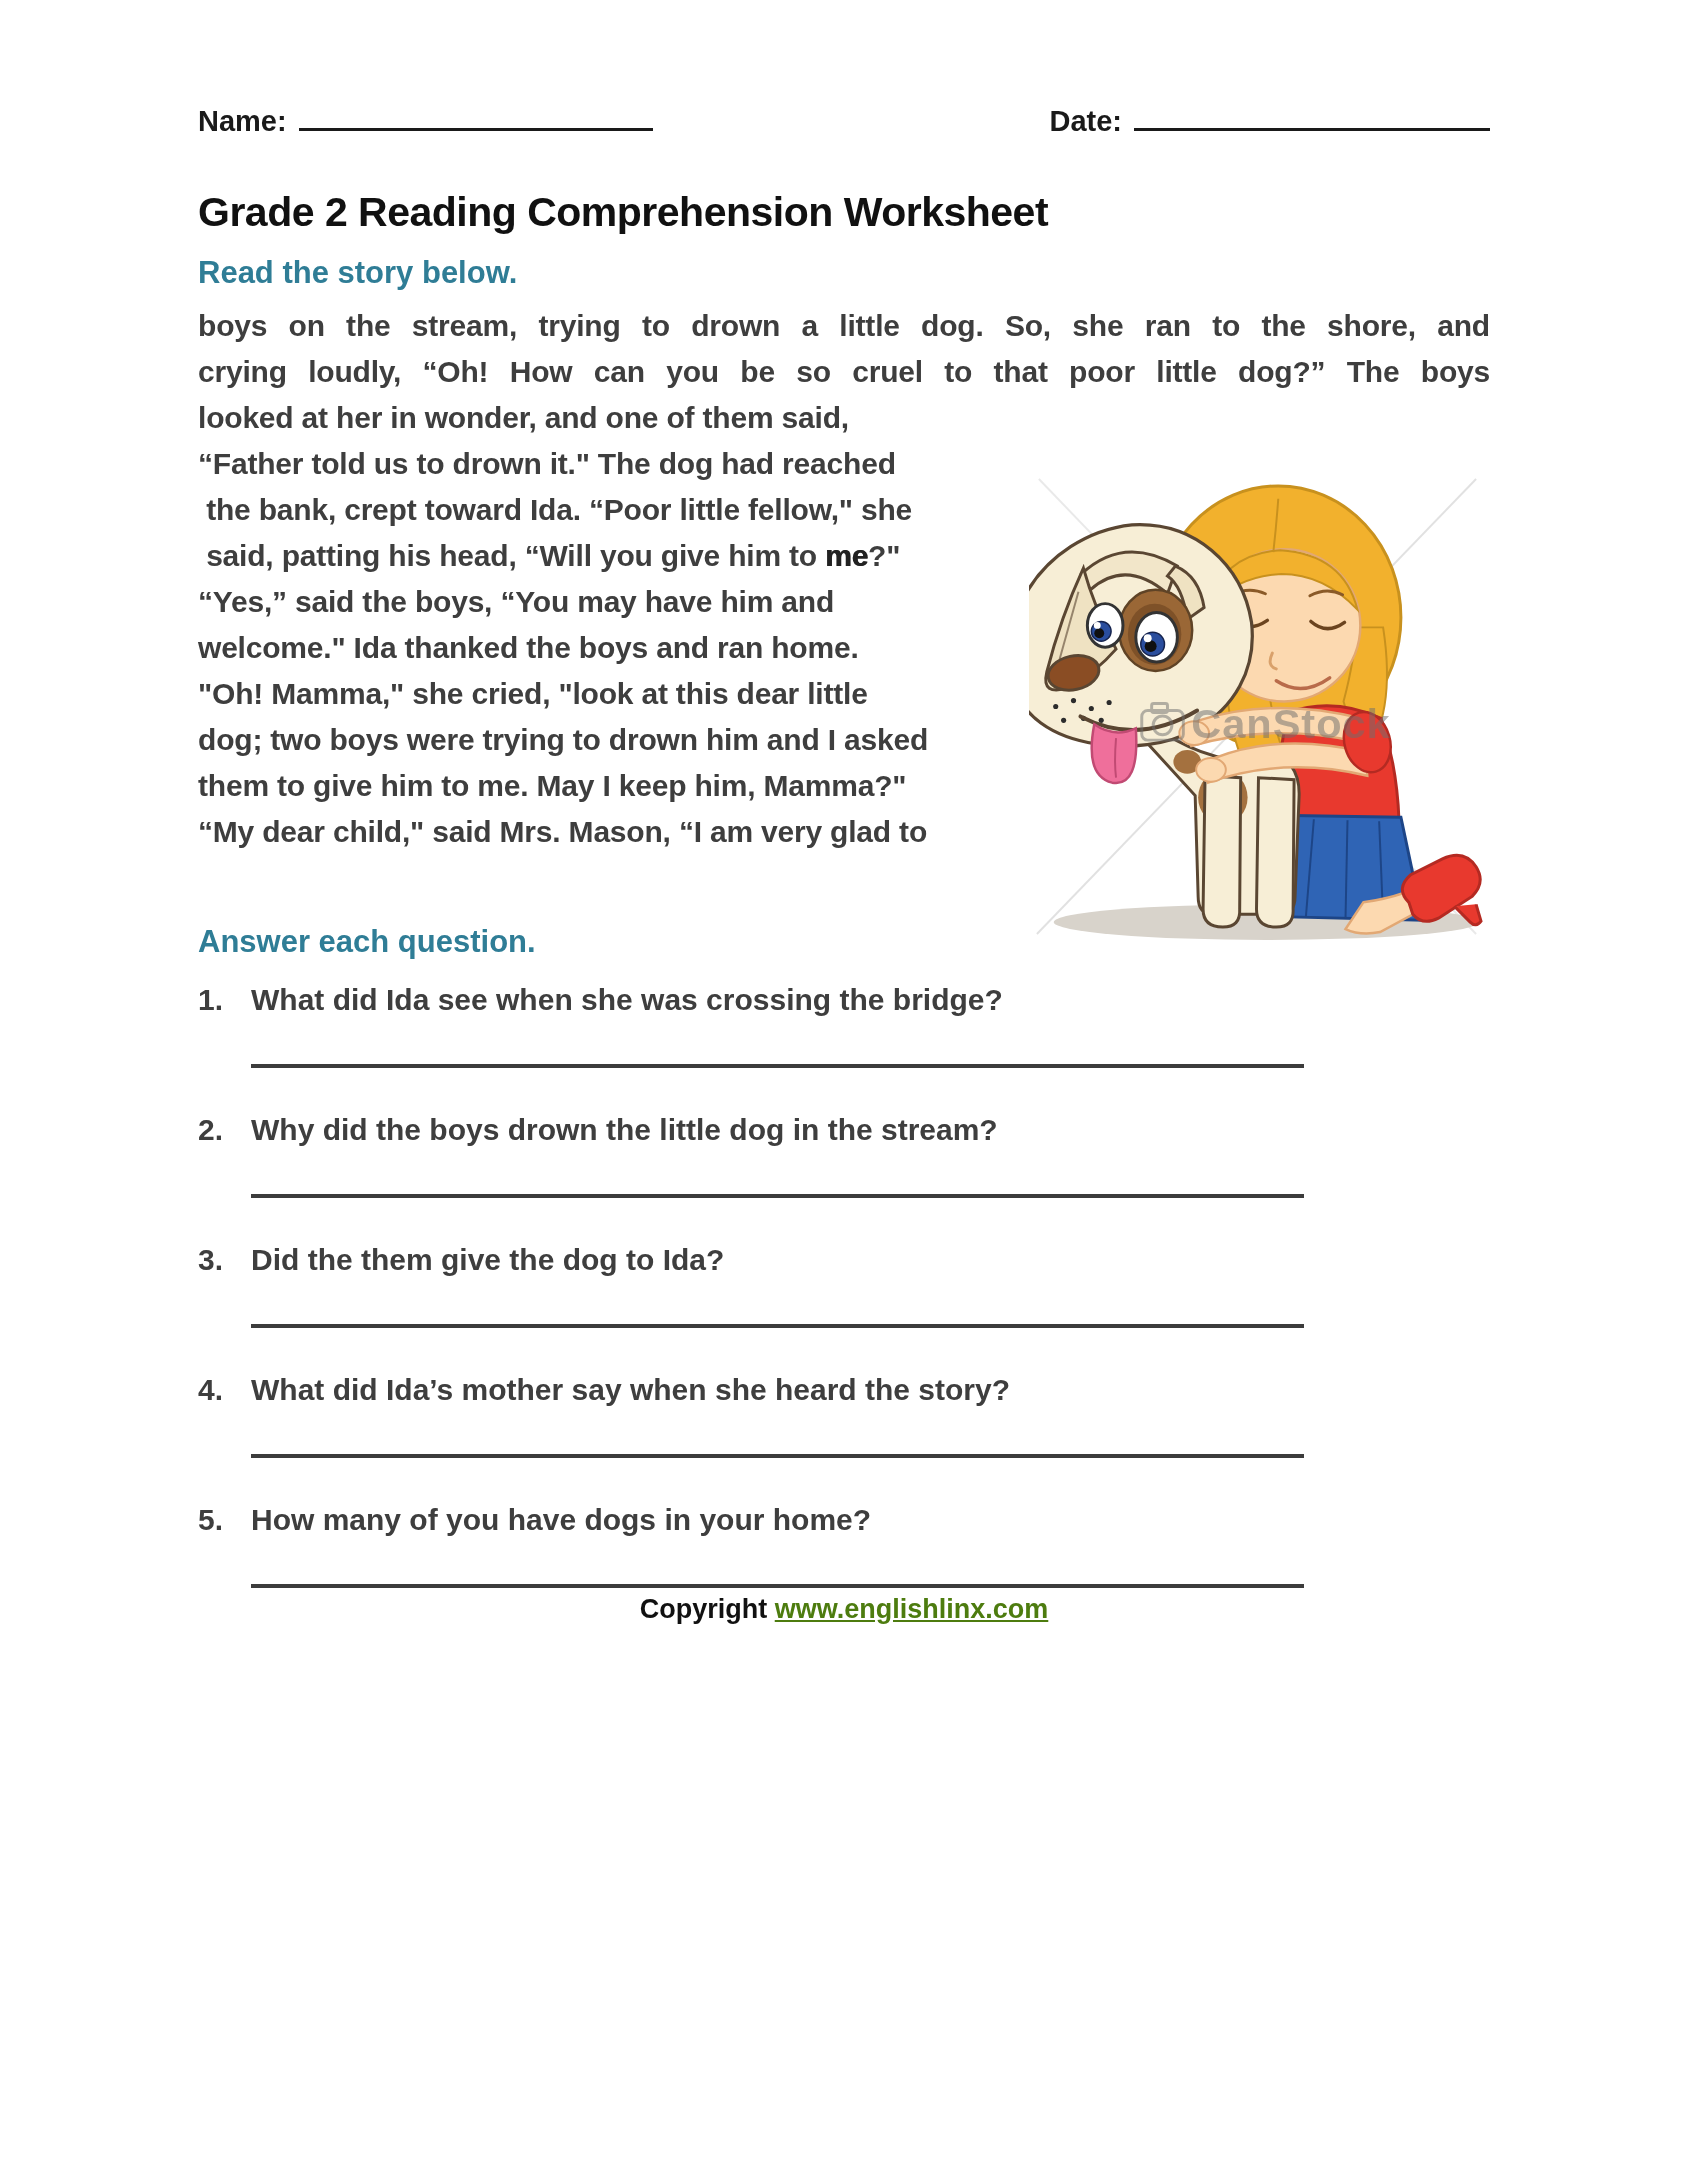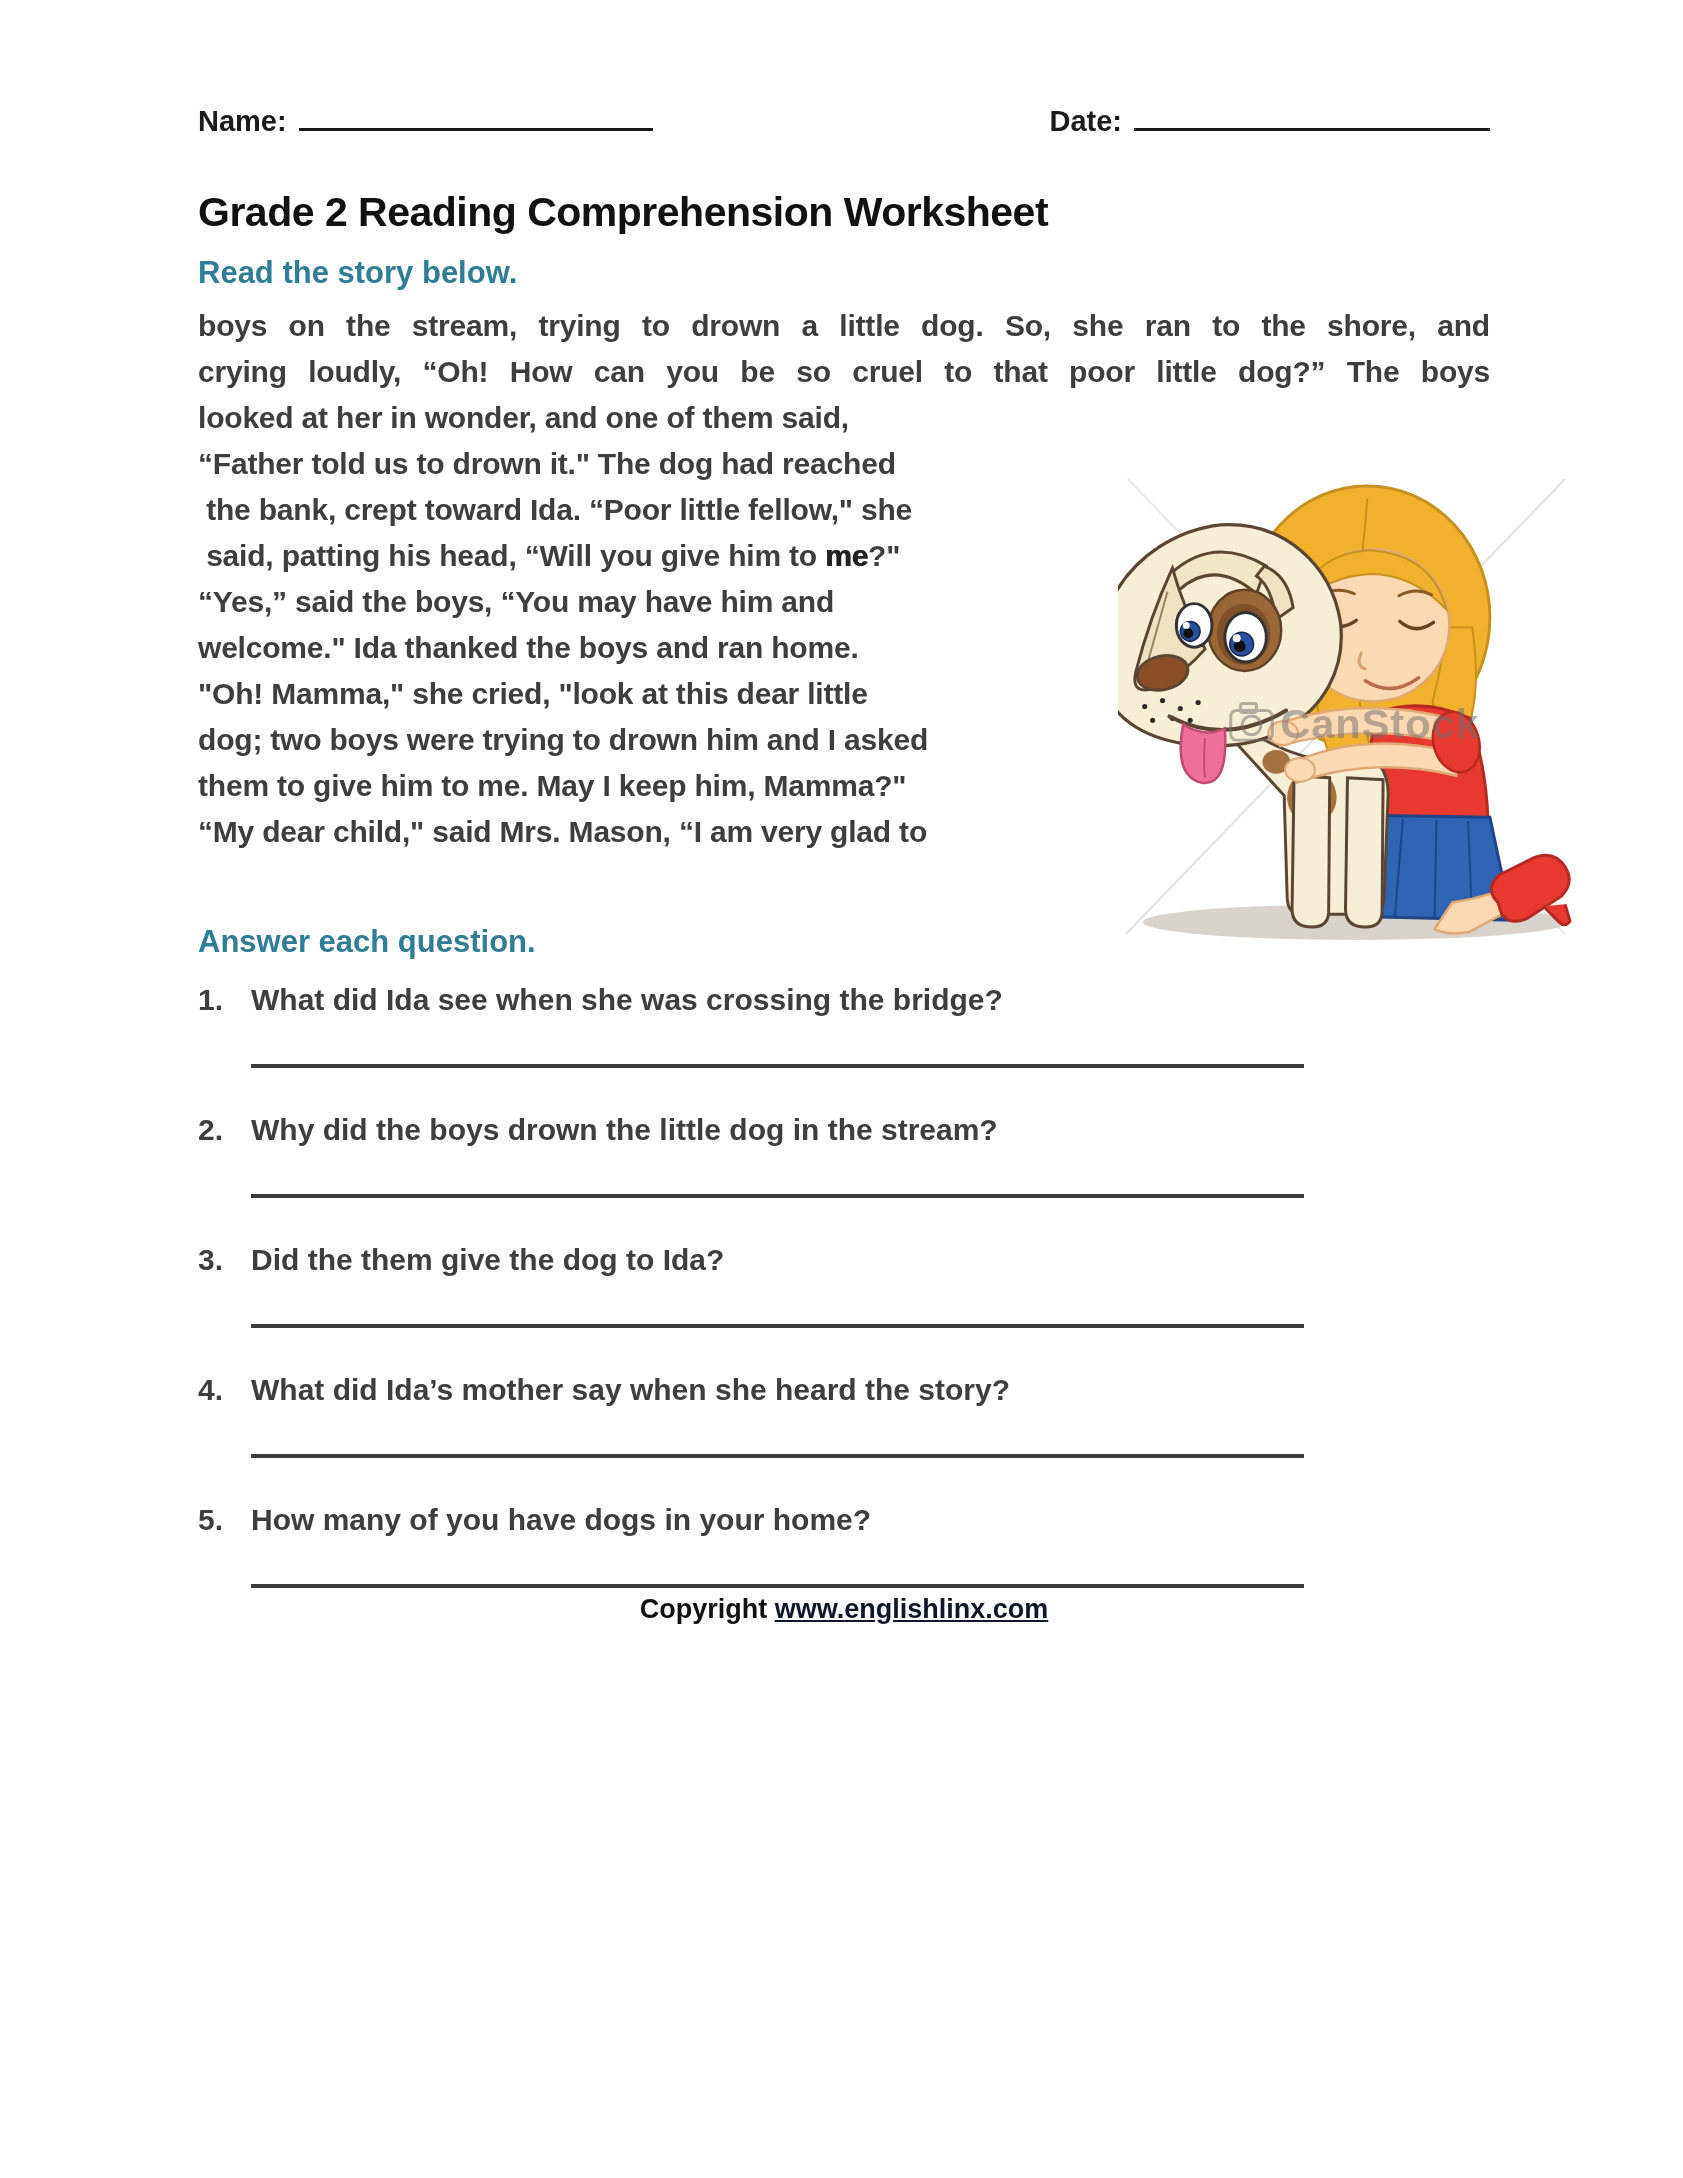--- a/index.html
+++ b/index.html
@@ -26,31 +26,31 @@
   .instruction { margin-top:20px; font-size:31px; font-weight:bold;
                  color:#2f7d96; line-height:36px; }
   .instruction.second { margin-top:69px; }
 
   .story { margin-top:12px; position:relative; }
   .story-line { font-size:30px; line-height:46px; font-weight:bold; color:#3e3e3e;
                 white-space:pre; letter-spacing:-0.2px; }
   .story-line.justify { white-space:normal; text-align:justify; text-align-last:justify; }
   .story-line .xbold { color:#222; text-shadow:0.6px 0 currentColor; }
 
-  .illustration { position:absolute; top:166px; left:920px; width:455px; height:475px; }
+  .illustration { position:absolute; top:166px; left:831px; width:455px; height:475px; }
 
   .questions { margin-top:20px; }
   .q-row { display:flex; font-size:30px; line-height:40px; font-weight:bold; color:#3e3e3e; }
   .q-num { width:53px; flex:none; }
   .answer-line { border-bottom:4px solid #3c3c3c; width:1053px; margin-left:53px;
                  margin-top:44px; margin-bottom:42px; }
   .q-item:last-child .answer-line { margin-bottom:0; }
 
   .footer { text-align:center; margin-top:6px; font-size:27px; font-weight:bold; color:#111; }
-  .footer a { color:#0f172a; text-decoration:underline; }
+  .footer a { color:#4d7c0f; text-decoration:underline; }
 </style>
 </head>
 <body>
 
 <div class="page">
 
   <div class="top-row">
     <div>
       <span>Name:</span><span class="blank-line name-blank"></span>
     </div>

